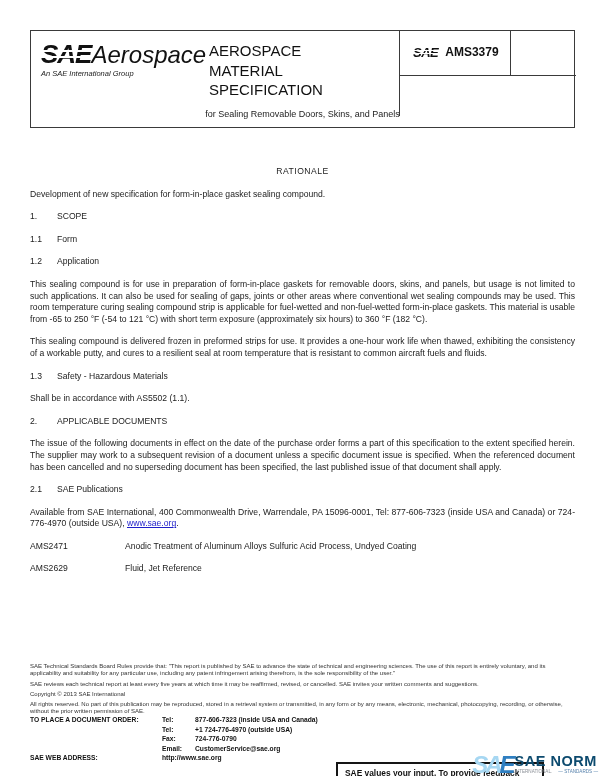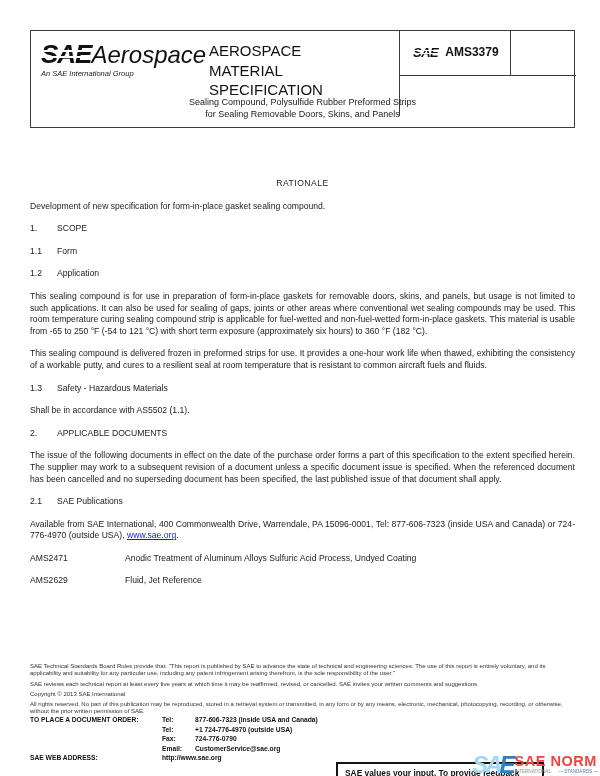--- a/index.html
+++ b/index.html
@@ -25,21 +25,21 @@
   .sae-mini .stripe { position:absolute; left:-1px; right:0; height:1.2px; background:#fff; }
   .sae-mini .stripe.s1 { top:4.5px; }
   .sae-mini .stripe.s2 { top:7.5px; }
   .hdr-num-text { font-weight:bold; font-size:12px; color:#111; }
   .hdr-issued-row { position:relative; height:40px; }
   .hdr-issued-label { position:absolute; left:10px; top:7px; font-size:9.5px; color:#111; }
   .hdr-issued-date { position:absolute; left:82px; top:7px; font-size:9.5px; color:#111; }
   .hdr-sub { position:absolute; left:0; right:0; bottom:7px; text-align:center; font-size:9px; line-height:12px; color:#1c1c1c; }
 
   
-  .doc-body { position:absolute; left:30px; top:178px; width:545px; font-size:8.6px; line-height:11.6px; color:#222; }
+  .doc-body { position:absolute; left:30px; top:166px; width:545px; font-size:8.6px; line-height:11.6px; color:#222; }
   .doc-body p { text-align:justify; margin-bottom:11px; }
   .center-h { text-align:center; margin-bottom:11px; letter-spacing:0.5px; }
   .sec-h { margin-bottom:11px; }
   .sec-h .num { display:inline-block; width:27px; }
   .doc-row { margin-bottom:11px; }
   .doc-row .doc-num { display:inline-block; width:95px; }
   a.doc-link { color:#1d1dc9; }
 
   
   .legal { position:absolute; left:30px; top:663px; width:547px; font-size:6px; line-height:7.3px; color:#333; }
@@ -49,21 +49,21 @@
   .fbox { position:absolute; left:336px; top:716px; width:208px; border:2.5px solid #151515; background:#fff; padding:4px 7px 5px 7px; font-weight:bold; font-size:8.4px; line-height:11.5px; color:#111;margin-top:46px; }
   .fbox .url { color:#1d1dc9; text-decoration:underline; }
   .fbox .url-hl { background:#2f55c4; color:#fff; text-decoration:underline; }
 
   
   .watermark { position:absolute; right:2px; bottom:1px; display:flex; align-items:flex-end; gap:2px; z-index:5; }
   .wm-logo { font-style:italic; font-weight:900; font-size:24px; line-height:20px; letter-spacing:-3px; }
   .wm-logo .lt { color:#a6d7f2; }
   .wm-logo .dk { color:#2f7fc1; }
   .wm-right { display:flex; flex-direction:column; align-items:stretch; }
-  .wm-title { font-weight:900; font-size:14.5px; line-height:13px; color:#ef4444; letter-spacing:0.5px; }
+  .wm-title { font-weight:900; font-size:14.5px; line-height:13px; color:#0c4a6e; letter-spacing:0.5px; }
   .wm-subrow { display:flex; justify-content:space-between; gap:6px; font-size:4.6px; line-height:7px; color:#8a8f96; }
   .wm-sub-right { color:#5580ab; }
 </style>
 </head>
 <body>
 
 <div class="page">
 
   <div class="hdr-box">
     <div class="hdr-logo">
@@ -74,21 +74,20 @@
     <div class="hdr-right">
       <div class="hdr-num-row">
         <div class="hdr-num-content">
           <span class="sae-mini"><span>SAE</span><span class="stripe s1"></span><span class="stripe s2"></span></span>
           <span class="hdr-num-text">AMS3379</span>
         </div>
         <div class="hdr-cell-div"></div>
       </div>
     </div>
     <div class="hdr-sub">
-      <div>Sealing Compound, Polysulfide Rubber Preformed Strips</div>
       <div>for Sealing Removable Doors, Skins, and Panels</div>
     </div>
   </div>
 
   <div class="doc-body">
     <div class="center-h">RATIONALE</div>
     <p>Development of new specification for form-in-place gasket sealing compound.</p>
 
     <div class="sec-h"><span class="num">1.</span><span>SCOPE</span></div>
 

